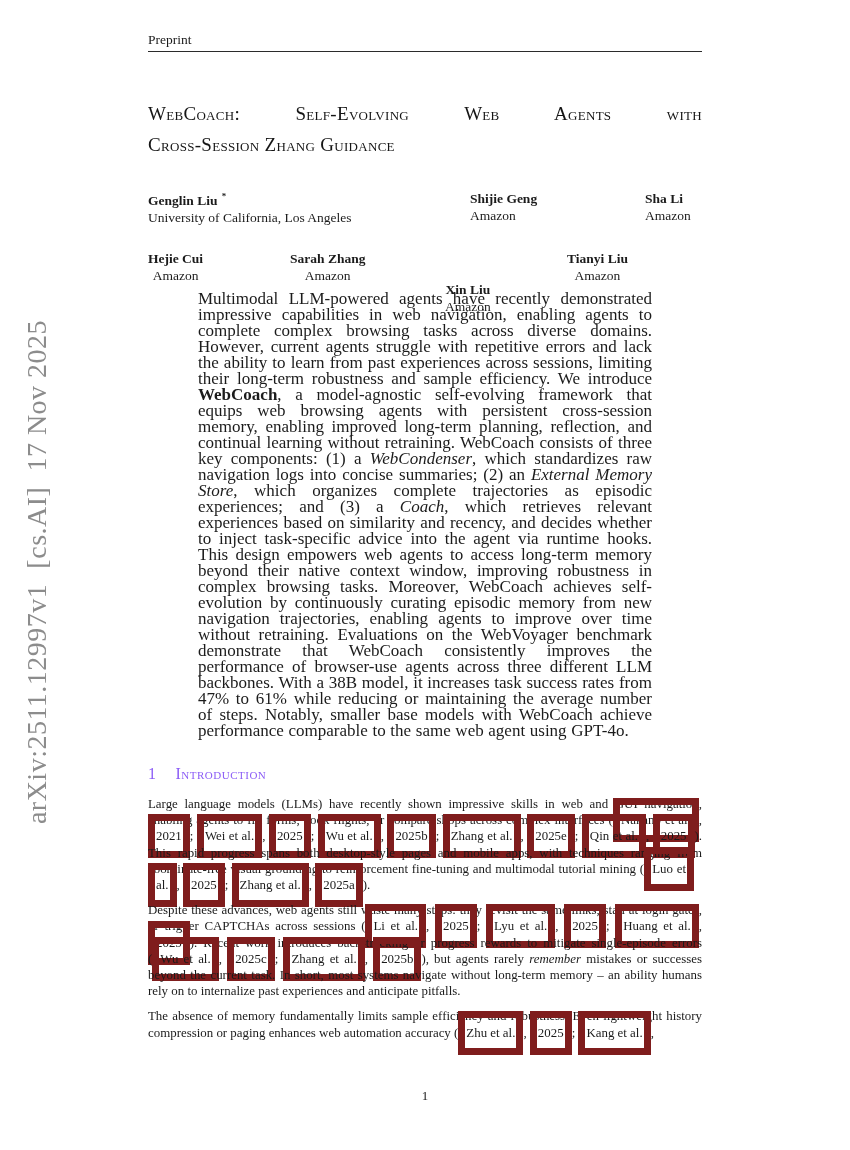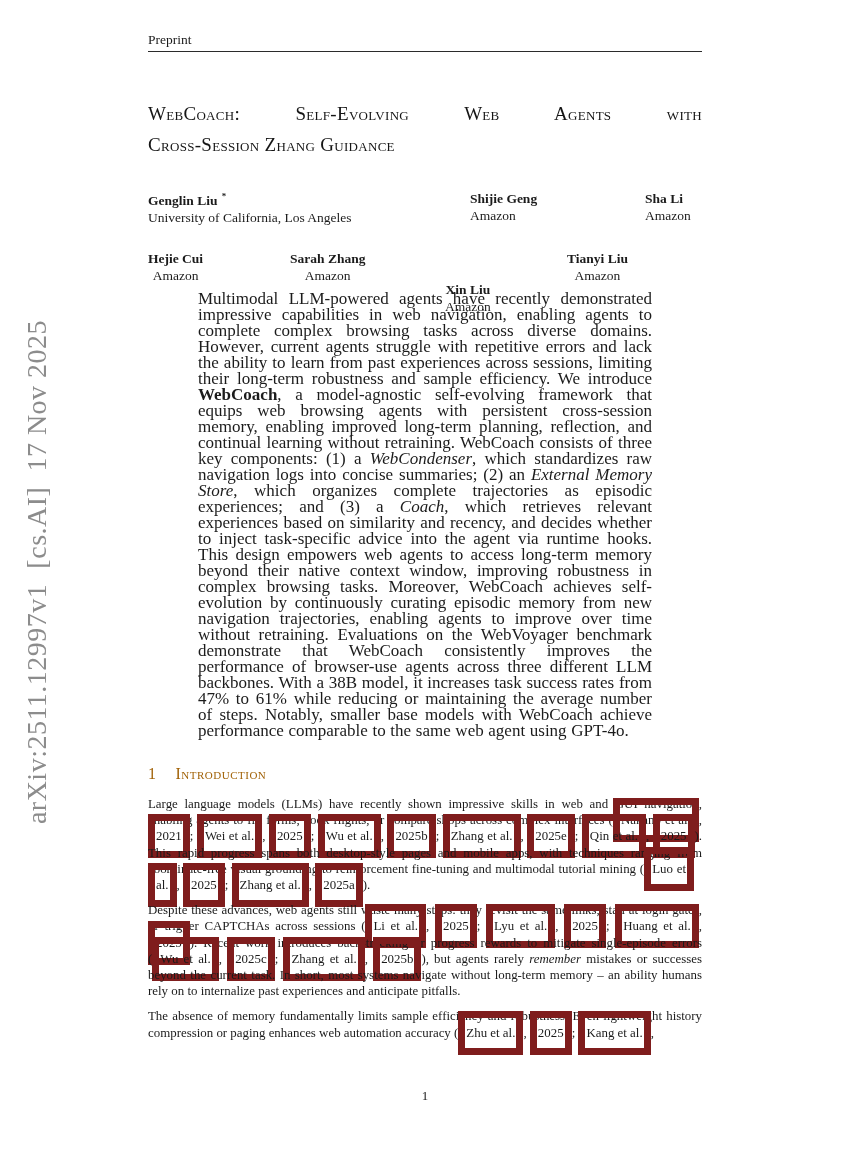--- a/index.html
+++ b/index.html
@@ -38,21 +38,21 @@
   .author-mark{font-size:9px;vertical-align:super;font-weight:bold;margin-left:2px;}
   .author-affil{font-size:13.5px;margin-top:1px;}
   .abstract-heading{
     margin-top:40px;text-align:center;font-variant:small-caps;
     font-size:15.5px;letter-spacing:1.2px;color:#151515;
   }
   .abstract-body{
     margin:2px 50px 0 50px;text-align:justify;
     font-size:17px;line-height:16px;word-spacing:0.4px;
   }
-  .section-heading{margin-top:26px;font-size:16px;font-variant:small-caps;letter-spacing:0.5px;color:#a16207;}
+  .section-heading{margin-top:26px;font-size:16px;font-variant:small-caps;letter-spacing:0.5px;color:#8b5cf6;}
   .sec-num{margin-right:19px;}
   .body-par{margin:9px 0 0 0;text-align:justify;font-size:12.9px;line-height:16.2px;}
   .body-par.first{margin-top:13px;}
   .sg-b{font-weight:bold;}
   .sg-i{font-style:italic;}
   .sg-c{
     border:7px solid #7f1d1d;padding:8px 1px;
     box-decoration-break:clone;-webkit-box-decoration-break:clone;
   }
   .sg-u{

